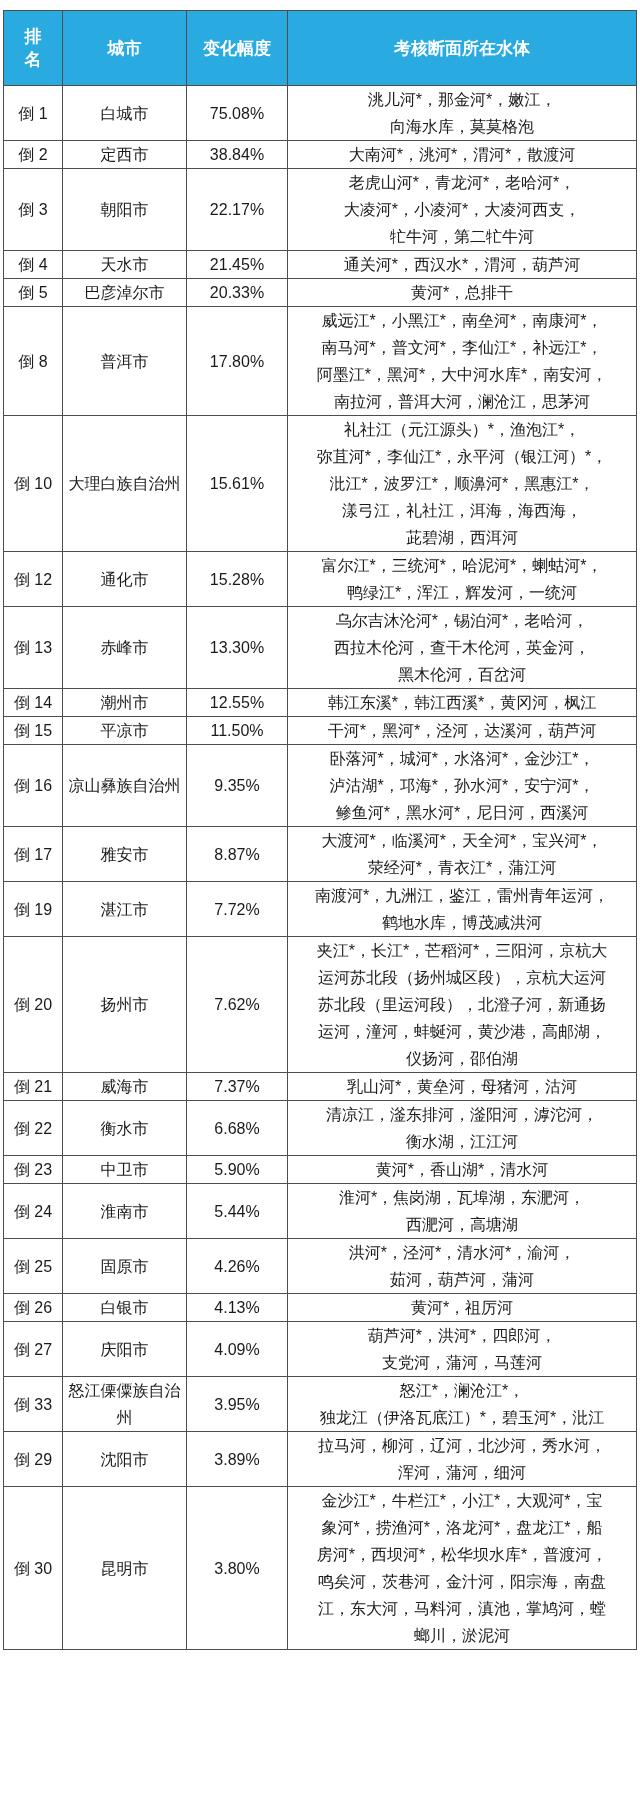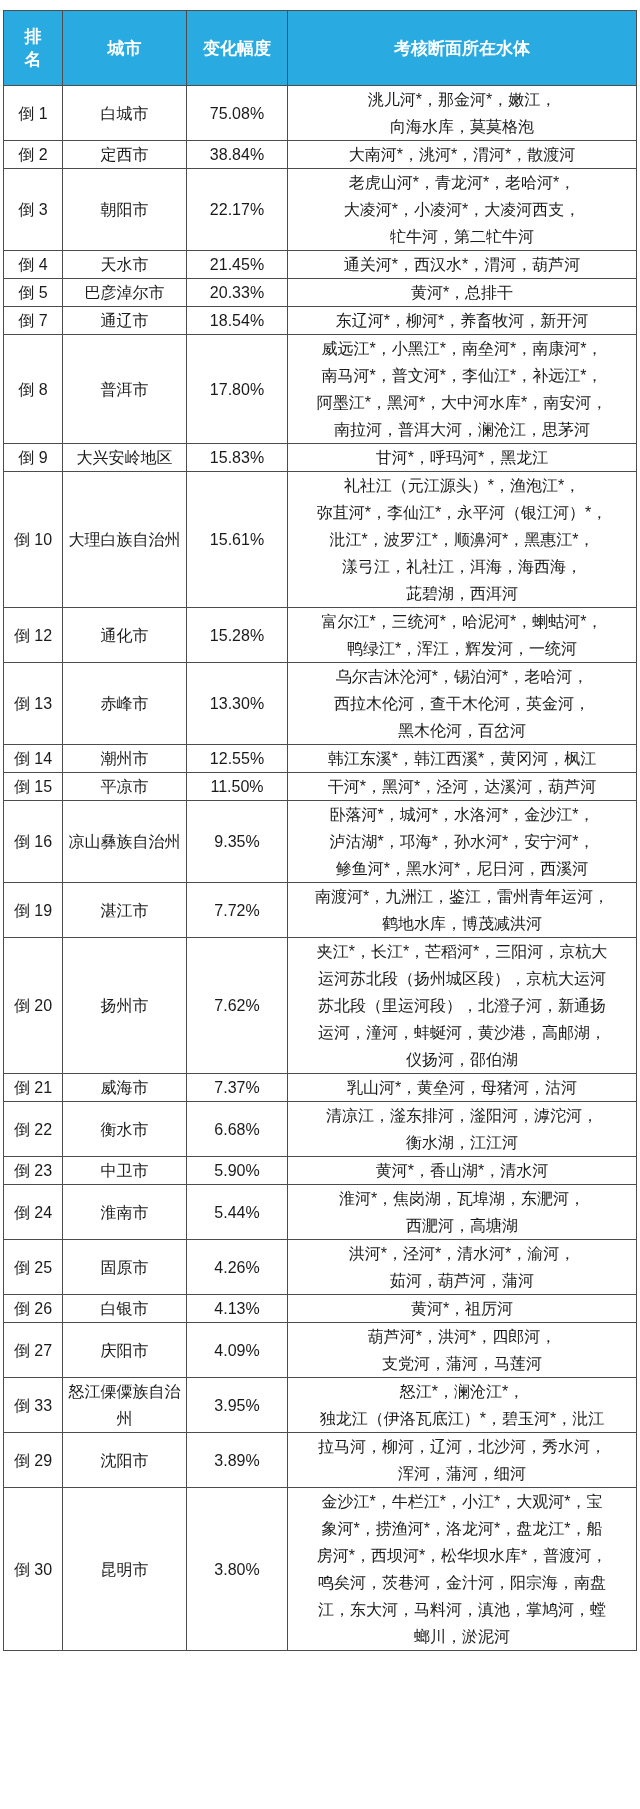--- a/index.html
+++ b/index.html
@@ -95,39 +95,27 @@
     <td class="change-cell">21.45%</td>
     <td class="water-cell">通关河*，西汉水*，渭河，葫芦河</td>
   </tr>
         <tr>
     <td class="rank-cell">倒 5</td>
     <td class="city-cell">巴彦淖尔市</td>
     <td class="change-cell">20.33%</td>
     <td class="water-cell">黄河*，总排干</td>
   </tr>
         <tr>
-    <td class="rank-cell">倒 7</td>
-    <td class="city-cell">通辽市</td>
-    <td class="change-cell">18.54%</td>
-    <td class="water-cell">东辽河*，柳河*，养畜牧河，新开河</td>
-  </tr>
-        <tr>
     <td class="rank-cell">倒 8</td>
     <td class="city-cell">普洱市</td>
     <td class="change-cell">17.80%</td>
     <td class="water-cell">威远江*，小黑江*，南垒河*，南康河*，
 南马河*，普文河*，李仙江*，补远江*，
 阿墨江*，黑河*，大中河水库*，南安河，
 南拉河，普洱大河，澜沧江，思茅河</td>
-  </tr>
-        <tr>
-    <td class="rank-cell">倒 9</td>
-    <td class="city-cell">大兴安岭地区</td>
-    <td class="change-cell">15.83%</td>
-    <td class="water-cell">甘河*，呼玛河*，黑龙江</td>
   </tr>
         <tr>
     <td class="rank-cell">倒 10</td>
     <td class="city-cell">大理白族自治州</td>
     <td class="change-cell">15.61%</td>
     <td class="water-cell">礼社江（元江源头）*，渔泡江*，
 弥苴河*，李仙江*，永平河（银江河）*，
 沘江*，波罗江*，顺濞河*，黑惠江*，
 漾弓江，礼社江，洱海，海西海，
 茈碧湖，西洱河</td>
@@ -159,20 +147,27 @@
     <td class="change-cell">11.50%</td>
     <td class="water-cell">干河*，黑河*，泾河，达溪河，葫芦河</td>
   </tr>
         <tr>
     <td class="rank-cell">倒 16</td>
     <td class="city-cell">凉山彝族自治州</td>
     <td class="change-cell">9.35%</td>
     <td class="water-cell">卧落河*，城河*，水洛河*，金沙江*，
 泸沽湖*，邛海*，孙水河*，安宁河*，
 鲹鱼河*，黑水河*，尼日河，西溪河</td>
+  </tr>
+        <tr>
+    <td class="rank-cell">倒 17</td>
+    <td class="city-cell">雅安市</td>
+    <td class="change-cell">8.87%</td>
+    <td class="water-cell">大渡河*，临溪河*，天全河*，宝兴河*，
+荥经河*，青衣江*，蒲江河</td>
   </tr>
         <tr>
     <td class="rank-cell">倒 19</td>
     <td class="city-cell">湛江市</td>
     <td class="change-cell">7.72%</td>
     <td class="water-cell">南渡河*，九洲江，鉴江，雷州青年运河，
 鹤地水库，博茂减洪河</td>
   </tr>
         <tr>
     <td class="rank-cell">倒 20</td>

